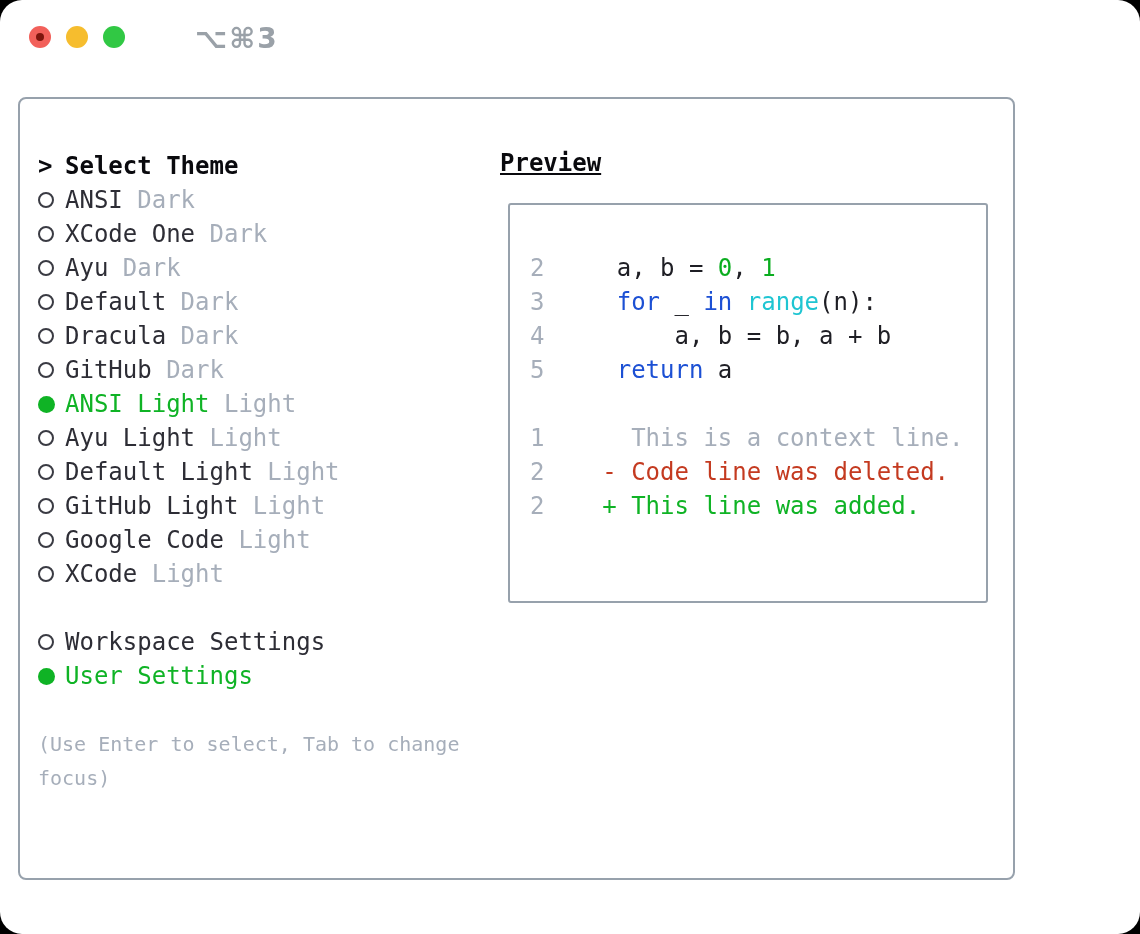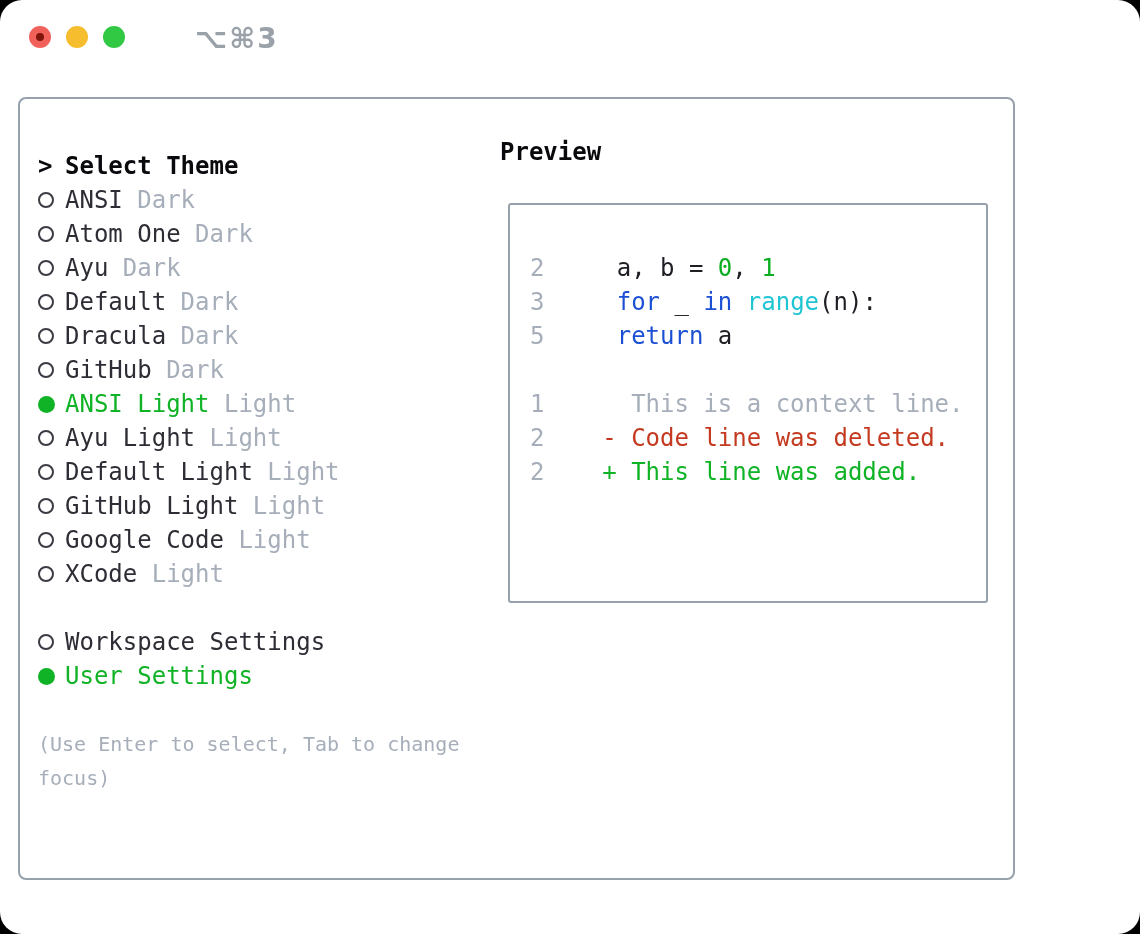--- a/index.html
+++ b/index.html
@@ -35,22 +35,22 @@
   .dot{width:17px;height:17px;border-radius:50%;background:var(--green);}
   .hdr-mark{font-weight:bold;color:var(--ink-strong);font-size:24px;}
   .hdr-label{font-weight:bold;color:var(--ink-strong);}
   .nm{color:#2d2d35;}
   .nm.sel{color:var(--green);}
   .variant{color:var(--muted);margin-left:1ch;}
   .spacer{height:34px;}
   .apply-hdr{color:#16161b;}
   .hint{width:422px;font-size:20px;line-height:34px;color:var(--muted);white-space:pre-wrap;}
   
-  .preview-label-row{position:absolute;left:480px;top:36px;height:34px;display:flex;align-items:center;
-    font-size:24px;font-weight:bold;color:var(--ink-strong);}
+  .preview-label-row{position:absolute;left:480px;top:50px;height:34px;display:flex;align-items:flex-start;
+    font-size:24px;font-weight:bold;color:var(--ink-strong);text-decoration:underline;}
   .preview-box{
     position:absolute;left:488px;top:104px;width:480px;height:400px;
     border:2px solid var(--border);border-radius:3px;box-sizing:border-box;
     padding:46px 0 0 20px;background:#fff;
   }
   .pline{height:34px;line-height:34px;font-size:24px;white-space:pre;}
   .ln{color:var(--muted);}
   .tk-pl{color:#1e1e24;}
   .tk-kw{color:var(--kw-blue);}
   .tk-cy{color:var(--cyan);}
@@ -74,21 +74,21 @@
   <div class="panel">
 
     <div class="left-col">
       <div class="row">
         <span class="mark"><span class="hdr-mark">&gt;</span></span>
         <span class="hdr-label">Select Theme</span>
       </div>
 
       <div id="theme-list">
           <div class="row"><span class="mark"><span class="ring"></span></span><span class="nm">ANSI</span><span class="variant">Dark</span></div>
-          <div class="row"><span class="mark"><span class="ring"></span></span><span class="nm">Atom One</span><span class="variant">Dark</span></div>
+          <div class="row"><span class="mark"><span class="ring"></span></span><span class="nm">XCode One</span><span class="variant">Dark</span></div>
           <div class="row"><span class="mark"><span class="ring"></span></span><span class="nm">Ayu</span><span class="variant">Dark</span></div>
           <div class="row"><span class="mark"><span class="ring"></span></span><span class="nm">Default</span><span class="variant">Dark</span></div>
           <div class="row"><span class="mark"><span class="ring"></span></span><span class="nm">Dracula</span><span class="variant">Dark</span></div>
           <div class="row"><span class="mark"><span class="ring"></span></span><span class="nm">GitHub</span><span class="variant">Dark</span></div>
           <div class="row"><span class="mark"><span class="dot"></span></span><span class="nm sel">ANSI Light</span><span class="variant">Light</span></div>
           <div class="row"><span class="mark"><span class="ring"></span></span><span class="nm">Ayu Light</span><span class="variant">Light</span></div>
           <div class="row"><span class="mark"><span class="ring"></span></span><span class="nm">Default Light</span><span class="variant">Light</span></div>
           <div class="row"><span class="mark"><span class="ring"></span></span><span class="nm">GitHub Light</span><span class="variant">Light</span></div>
           <div class="row"><span class="mark"><span class="ring"></span></span><span class="nm">Google Code</span><span class="variant">Light</span></div>
           <div class="row"><span class="mark"><span class="ring"></span></span><span class="nm">XCode</span><span class="variant">Light</span></div>
@@ -107,20 +107,21 @@
       <div class="hint">(Use Enter to select, Tab to change focus)</div>
     </div>
 
     <div class="preview-label-row">
       <span>Preview</span>
     </div>
 
     <div class="preview-box" id="preview-box">
         <div class="pline"><span class="ln">2 </span><span class="tk-pl">    a, b = </span><span class="tk-grn">0</span><span class="tk-pl">, </span><span class="tk-grn">1</span></div>
         <div class="pline"><span class="ln">3 </span><span class="tk-pl">    </span><span class="tk-kw">for</span><span class="tk-pl"> _ </span><span class="tk-kw">in</span><span class="tk-pl"> </span><span class="tk-cy">range</span><span class="tk-pl">(n):</span></div>
+        <div class="pline"><span class="ln">4 </span><span class="tk-pl">        a, b = b, a + b</span></div>
         <div class="pline"><span class="ln">5 </span><span class="tk-pl">    </span><span class="tk-kw">return</span><span class="tk-pl"> a</span></div>
         <div class="pline"><span class="ln"></span></div>
         <div class="pline"><span class="ln">1 </span><span class="tk-mut">     This is a context line.</span></div>
         <div class="pline"><span class="ln">2 </span><span class="tk-red">   - Code line was deleted.</span></div>
         <div class="pline"><span class="ln">2 </span><span class="tk-add">   + This line was added.</span></div>
       </div>
 
   </div>
 </div>
 

